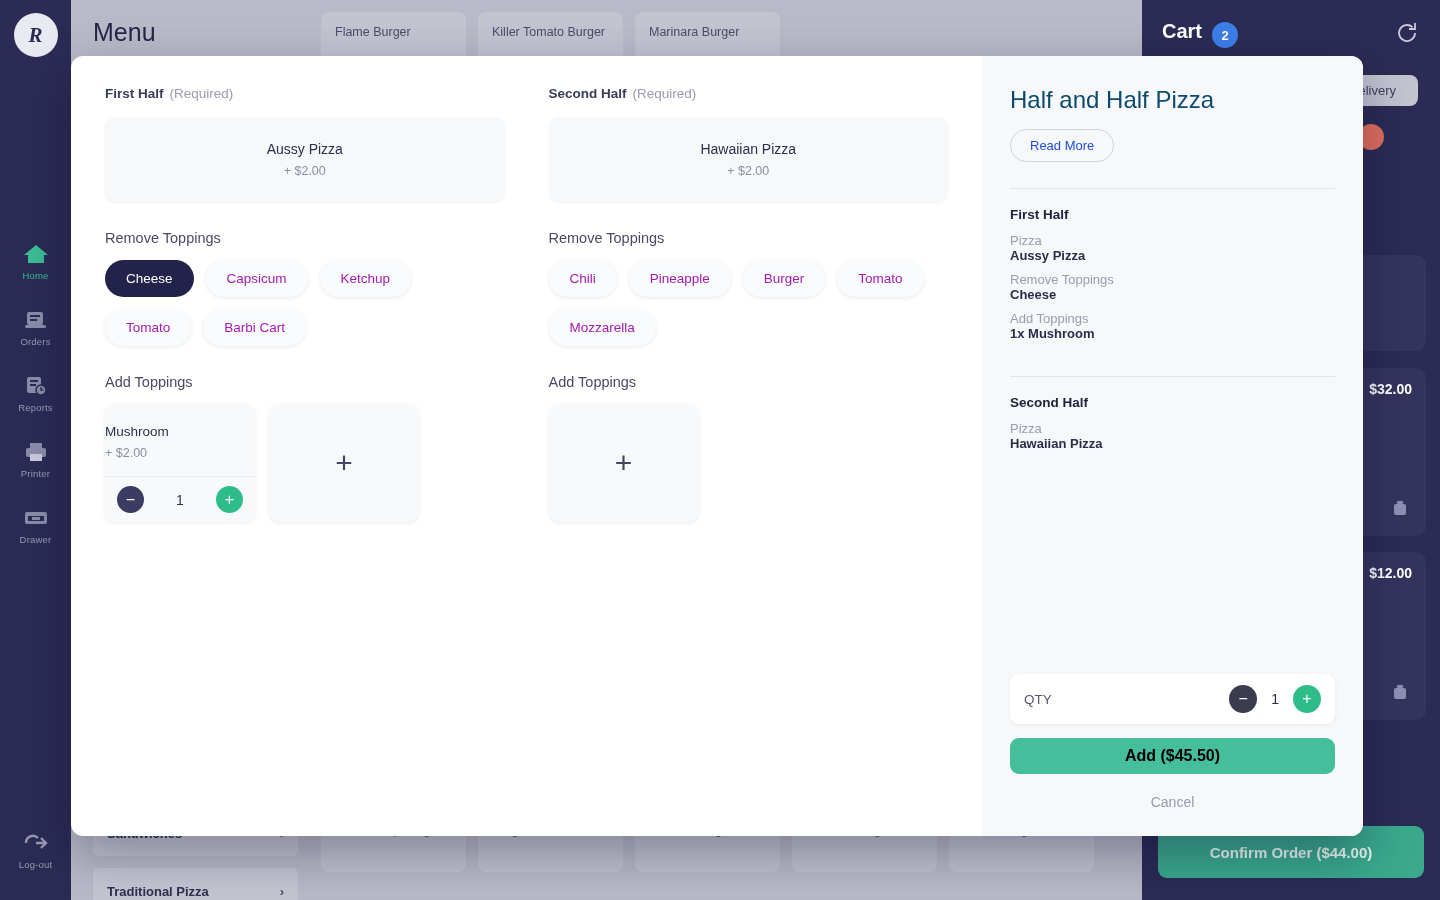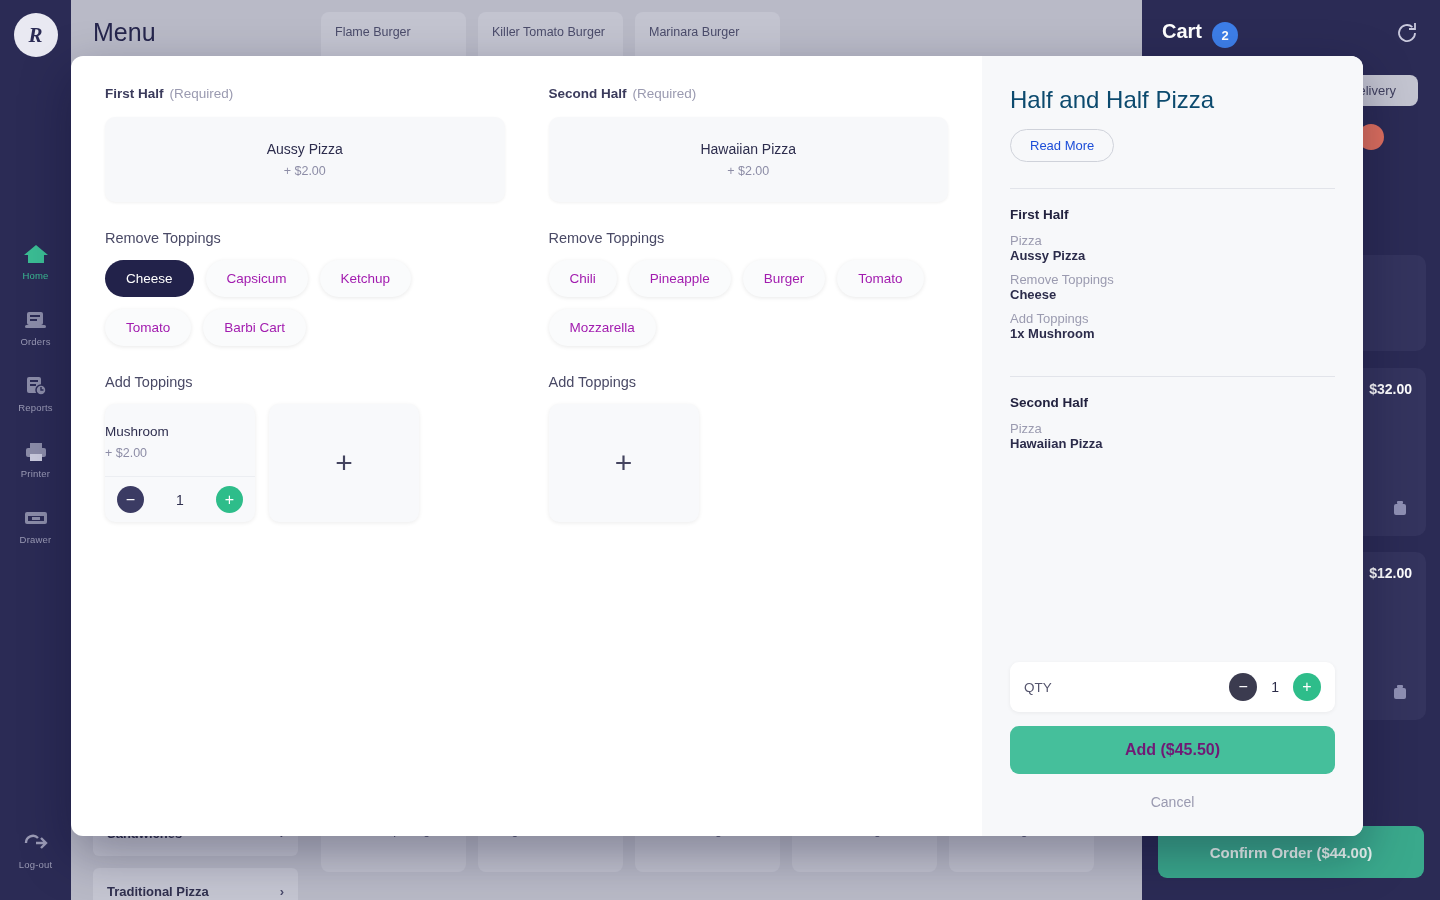--- a/index.html
+++ b/index.html
@@ -197,22 +197,22 @@
   .qty-label { font-size: 13.5px; color: #55556e; margin-right: auto; }
   .qty-btn {
     width: 28px; height: 28px; border-radius: 50%; border: none; color: #fff;
     display: flex; align-items: center; justify-content: center; font-size: 16px;
     font-family: inherit;
   }
   .qty-minus { background: #3b3b4f; }
   .qty-plus { background: #2ebd8a; }
   .qty-num { font-size: 14px; color: #2b2b48; }
   .add-btn {
-    margin-top: 14px; height: 48px; border: none; border-radius: 9px;
-    background: #45bf9b; color: #701a75; font-size: 16px; font-weight: bold;
+    margin-top: 14px; height: 36px; border: none; border-radius: 9px;
+    background: #45bf9b; color: #000000; font-size: 16px; font-weight: bold;
     font-family: inherit;
   }
   .cancel-btn {
     margin-top: 14px; background: none; border: none; font-family: inherit;
     font-size: 14px; color: #9a9ab0; padding: 6px 0 2px;
   }
 </style>
 </head>
 <body>
 

